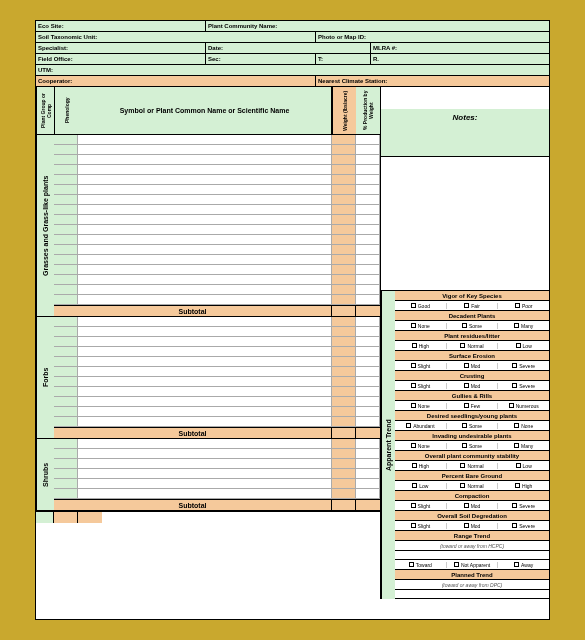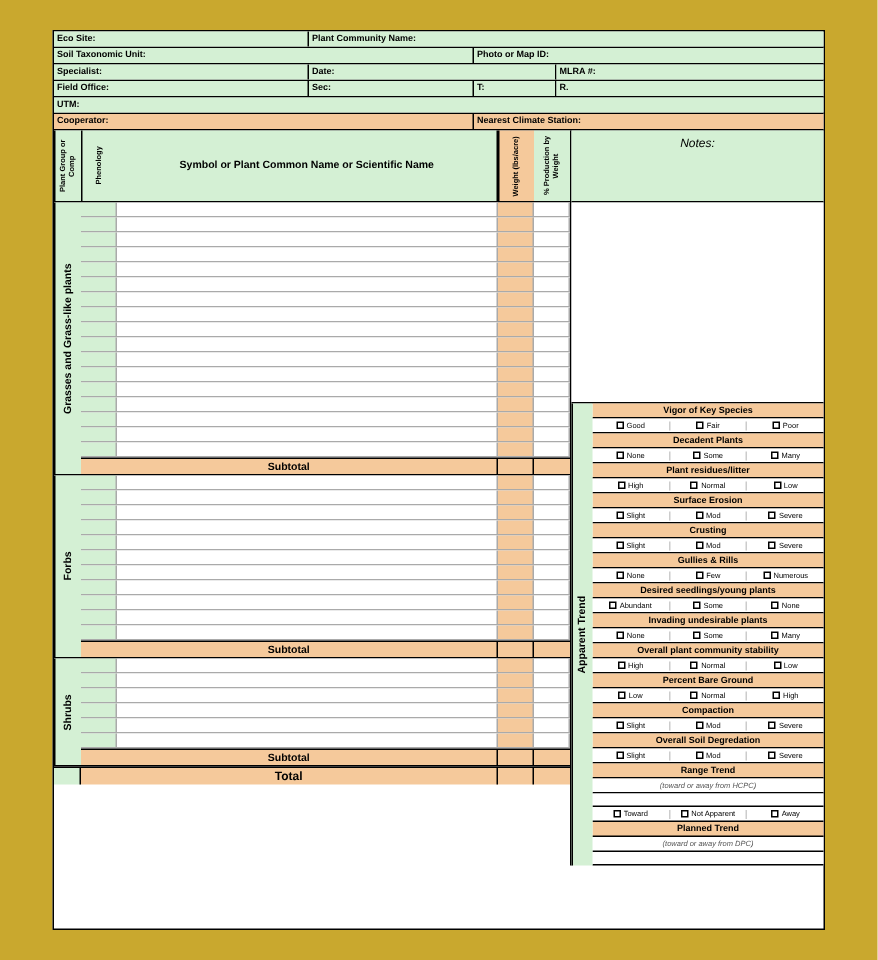--- a/index.html
+++ b/index.html
@@ -38,21 +38,21 @@
   .dcell.o { background: #f5c99b; }
   .subtotal { display: flex; height: 11px; border-top: 1px solid #000; }
   .subtotal .lbl { flex: 1; background: #f5c99b; border-right: 1px solid #000; display: flex; align-items: center; justify-content: center; font-weight: bold; font-size: 7px; }
   .subtotal .wt { width: 24px; background: #f5c99b; border-right: 1px solid #000; }
   .subtotal .pc { width: 24px; background: #f5c99b; }
   .total { display: flex; height: 12px; border-top: 1px solid #000; }
   .total .sp { width: 18px; border-right: 1px solid #000; background: #d4f0d4; }
   .total .lbl { flex: 1; background: #f5c99b; display: flex; align-items: center; justify-content: center; font-weight: bold; font-size: 8px; border-right: 1px solid #000; }
   .total .c { width: 24px; background: #f5c99b; border-right: 1px solid #000; }
   .total .c:last-child { border-right: none; }
-  .notes-hdr { height: 48px; border-bottom: 1px solid #000; background: #d4f0d4; display: flex; align-items: flex-start; justify-content: center; padding-top: 4px; font-style: italic; font-weight: normal; font-size: 8px; }
+  .notes-hdr { height: 48px; border-bottom: 1px solid #000; background: #d4f0d4; display: flex; align-items: flex-start; justify-content: center; padding-top: 4px; font-style: italic; font-weight: bold; font-size: 8px; margin-top: 22px; }
   .notes-body { height: 134px; border-bottom: 1px solid #000; background: #fff; }
   .assess { display: flex; }
   .assess-lbl { width: 14px; background: #d4f0d4; border-right: 1px solid #000; display: flex; align-items: center; justify-content: center; writing-mode: vertical-rl; transform: rotate(180deg); font-weight: bold; font-size: 7px; }
   .assess-rows { flex: 1; }
   .arow-h { height: 10px; background: #f5c99b; border-bottom: 1px solid #000; display: flex; align-items: center; justify-content: center; font-weight: bold; font-size: 6px; }
   .arow-o { height: 10px; background: #fff; border-bottom: 1px solid #000; display: flex; align-items: center; font-size: 5px; }
   .arow-o .opt { flex: 1; display: flex; align-items: center; justify-content: center; gap: 2px; border-right: 1px solid #ccc; }
   .arow-o .opt:last-child { border-right: none; }
   .cb { width: 5px; height: 5px; border: 1px solid #000; flex-shrink: 0; }
   .arow-i { height: 10px; background: #fff; border-bottom: 1px solid #000; font-size: 5px; font-style: italic; display: flex; align-items: center; justify-content: center; color: #555; }
@@ -332,21 +332,20 @@
           <div class="subtotal">
               <div class="lbl">Subtotal</div>
               <div class="wt"></div>
               <div class="pc"></div>
             </div>
         </div>
       </div>
 
       <div class="total">
         <div class="sp"></div>
-        <div class="lbl">Total</div>
         <div class="c"></div>
           <div class="c"></div>
       </div>
     </div>
 
     <div class="grid-right">
       <div class="notes-hdr">Notes:</div>
       <div class="notes-body"></div>
       <div class="assess">
         <div class="assess-lbl">Apparent Trend</div>

